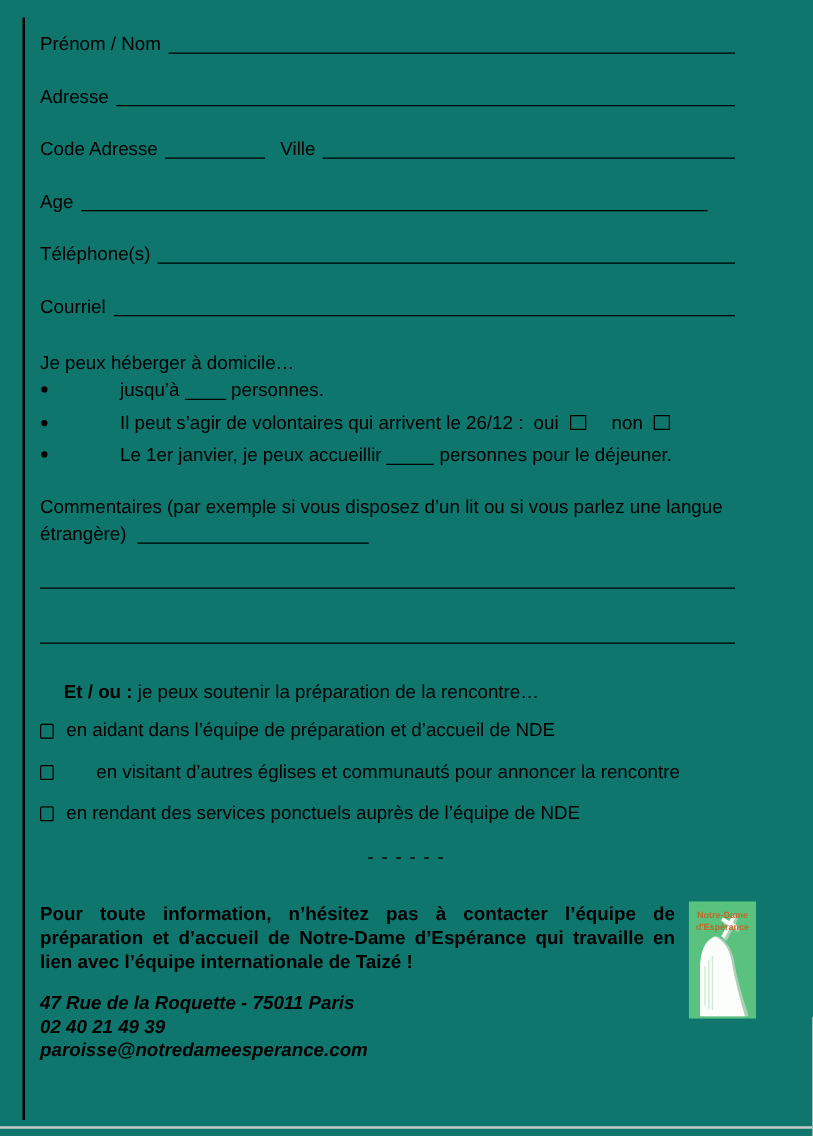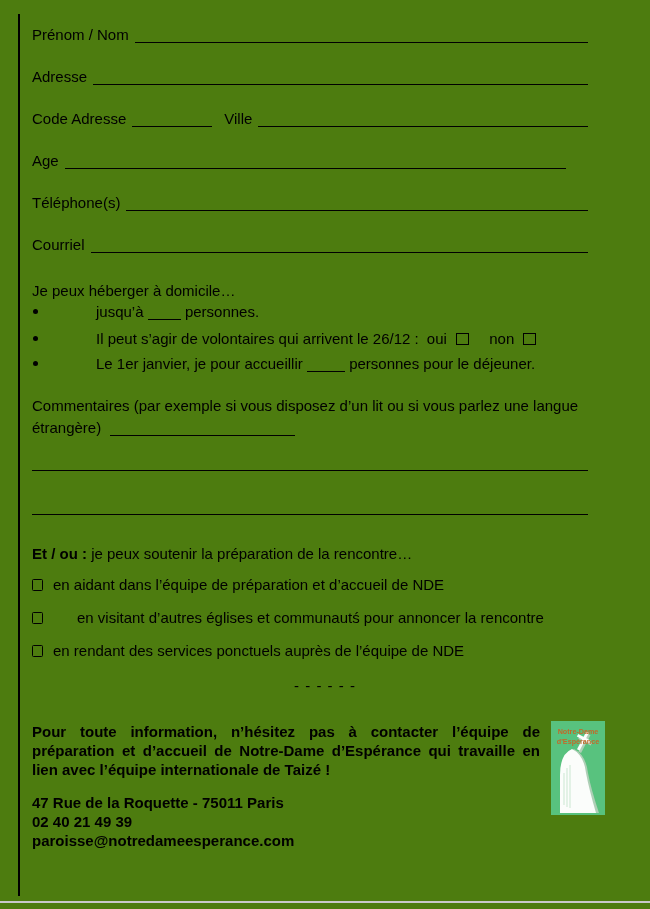--- a/index.html
+++ b/index.html
@@ -1,17 +1,17 @@
 <!DOCTYPE html>
 <html><head>
 <meta charset="utf-8">
 <style>
   html,body { margin:0; padding:0; background:#ffffff; }
   .page {
-    position:relative; width:650px; height:909px; background:#4d7c0f;
+    position:relative; width:650px; height:909px; background:#0f766e;
     font-family:"Liberation Sans", sans-serif; font-size:15px; color:#000;
     overflow:hidden;
   }
   
   .left-rule { position:absolute; left:18px; top:14px; height:882px; width:2px; background:#000; }
   .bottom-rule { position:absolute; left:0; top:901px; width:650px; height:2px; background:#c9c9c9; }
 
   
   .row { position:absolute; left:32px; right:62px; display:flex; align-items:baseline; white-space:nowrap; line-height:18px; }
   .lbl { margin-right:6px; }
@@ -28,25 +28,25 @@
   .gap { margin-left:16px; }
 
   .blank-line { position:absolute; left:32px; width:556px; height:0; border-top:1.5px solid #000; }
 
   .option-row { position:absolute; left:32px; right:30px; display:flex; align-items:center; line-height:18px; }
   .cbx-sm { flex:0 0 auto; width:9px; height:10px; border:1.5px solid #000; border-radius:1.5px; margin-right:10px; position:relative; top:0px; }
 
   .separator { position:absolute; left:0; width:650px; text-align:center; letter-spacing:1px; }
 
   .footer-para { position:absolute; left:32px; width:508px; font-weight:bold; text-align:justify; line-height:19px; }
-  .footer-contact { position:absolute; left:32px; font-weight:bold; line-height:19px; }
+  .footer-contact { position:absolute; left:32px; font-weight:bold; line-height:19px;font-style:italic; }
 
   .logo { position:absolute; left:551px; top:721px; width:54px; height:94px; }
   .logo svg { display:block; font-family:"Liberation Sans", sans-serif; }
-  .bold { font-weight:bold; }
+  .bold { font-weight:bold;margin-left:19px; }
 </style>
 </head>
 <body>
 
 <div class="page">
 
   <div class="left-rule"></div>
   <div class="bottom-rule"></div>
 
   <div class="row" style="top:26px;">
@@ -94,21 +94,21 @@
     <span class="dot"></span>
     <span>Il peut s’agir de volontaires qui arrivent le 26/12 :</span>
     <span style="margin-left:4px;">oui</span>
     <span class="cbx"></span>
     <span class="gap">non</span>
     <span class="cbx"></span>
   </div>
 
   <div class="bullet-row" style="top:355px;">
     <span class="dot"></span>
-    <span>Le 1er janvier, je pour accueillir</span>
+    <span>Le 1er janvier, je peux accueillir</span>
     <span class="uline w38"></span>
     <span>personnes pour le déjeuner.</span>
   </div>
 
   <div class="textline" style="top:395px;">Commentaires (par exemple si vous disposez d’un lit ou si vous parlez une langue</div>
   <div class="textline" style="top:417px;">
     <span>étrangère)</span>
     <span class="uline w185" style="margin-left:5px;"></span>
   </div>
 

